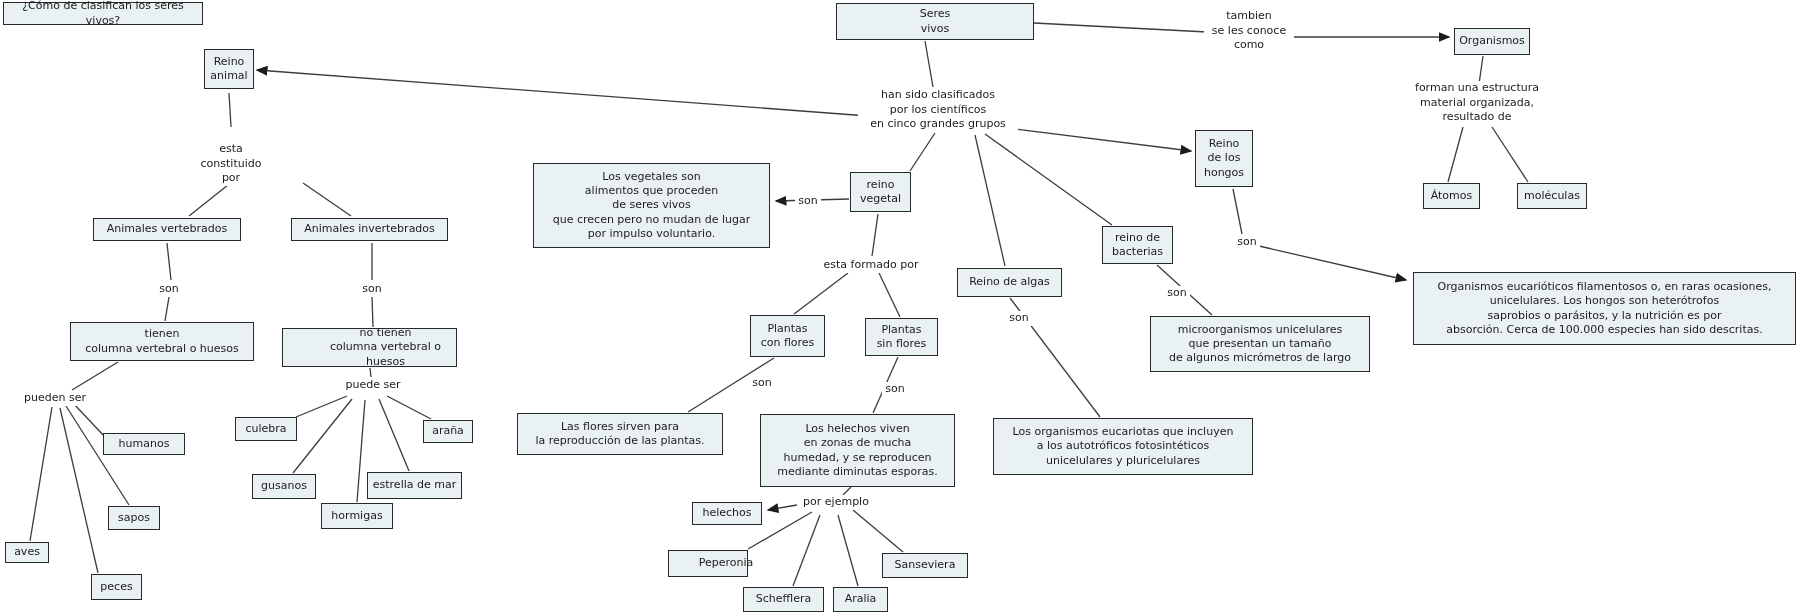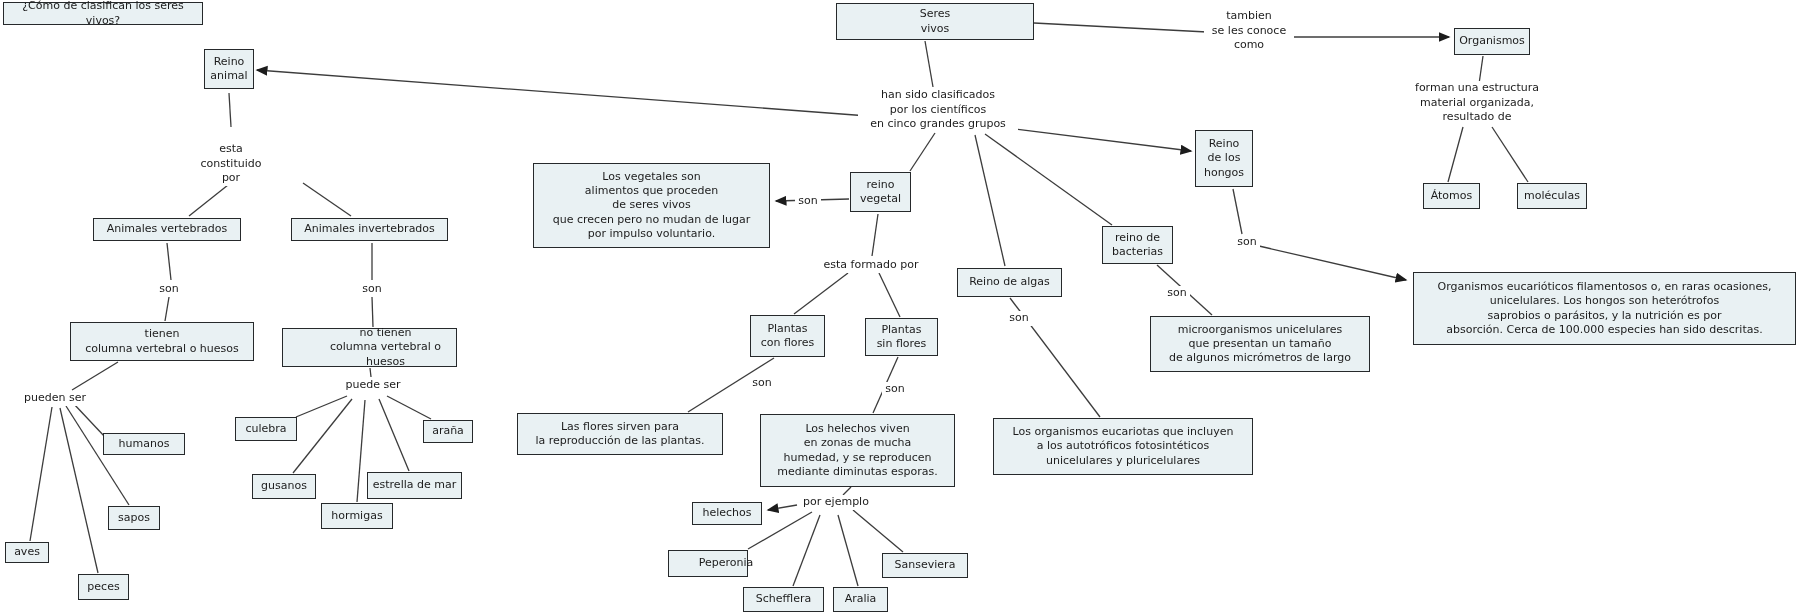--- a/index.html
+++ b/index.html
@@ -137,21 +137,21 @@
   <div class="node small" style="left:833px;top:587px;width:55px;height:25px;">Aralia</div>
   <div class="node small" style="left:882px;top:553px;width:86px;height:25px;">Sanseviera</div>
   <div class="node small" style="left:235px;top:417px;width:62px;height:24px;">culebra</div>
   <div class="node small" style="left:252px;top:474px;width:64px;height:25px;">gusanos</div>
   <div class="node small" style="left:321px;top:503px;width:72px;height:26px;">hormigas</div>
   <div class="node small" style="left:367px;top:472px;width:95px;height:27px;">estrella de mar</div>
   <div class="node small" style="left:423px;top:420px;width:50px;height:23px;">araña</div>
   <div class="node small" style="left:103px;top:433px;width:82px;height:22px;text-align:center;">humanos</div>
   <div class="node small" style="left:108px;top:506px;width:52px;height:24px;">sapos</div>
   <div class="node small" style="left:5px;top:542px;width:44px;height:21px;">aves</div>
-  <div class="node small" style="left:78px;top:574px;width:51px;height:26px;">peces</div>
+  <div class="node small" style="left:91px;top:574px;width:51px;height:26px;">peces</div>
 
   <div class="label" style="left:191px;top:142px;width:80px;">esta
 constituido
 por</div>
   <div class="label" style="left:858px;top:88px;width:160px;">han sido clasificados
 por los científicos
 en cinco grandes grupos</div>
   <div class="label" style="left:1204px;top:9px;width:90px;">tambien
 se les conoce
 como</div>

